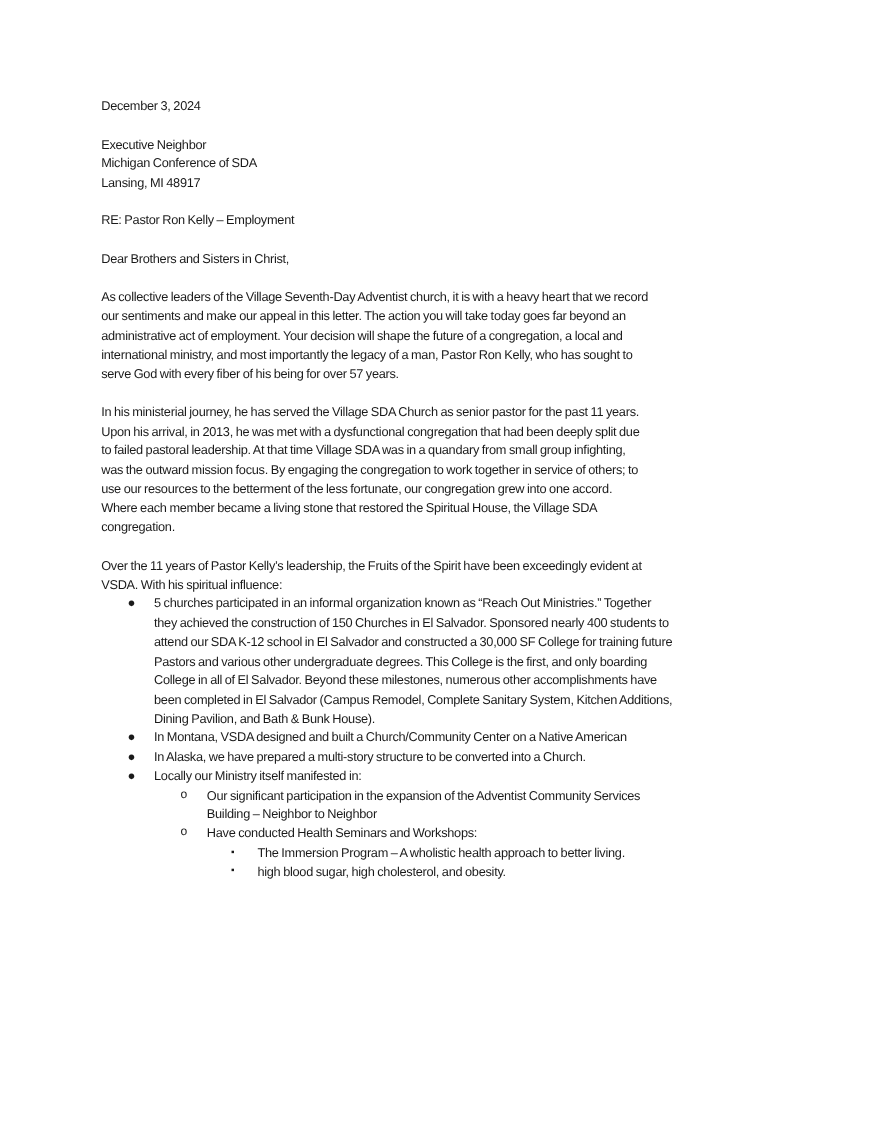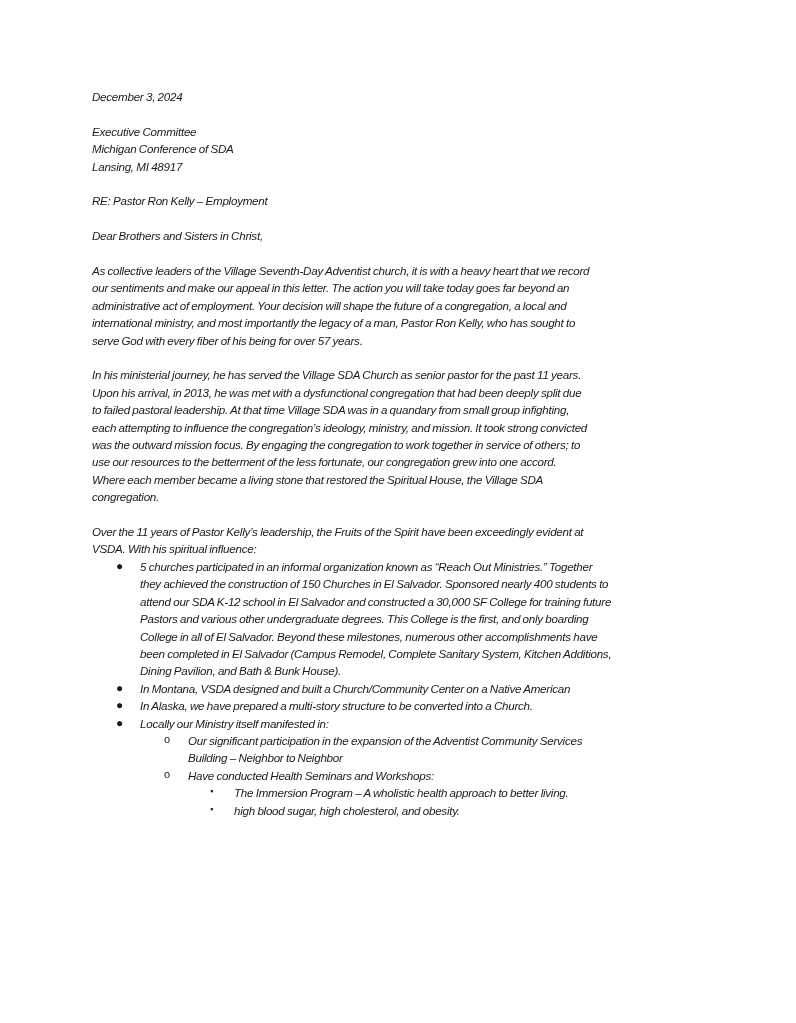--- a/index.html
+++ b/index.html
@@ -18,21 +18,21 @@
     .page {
       position: absolute;
       left: 92px;
       top: 88px;
       width: 640px;
       font-size: 11.6px;
       line-height: 17.4px;
       letter-spacing: -0.25px;
       word-spacing: -0.5px;
     }
-    .line { display: block; white-space: nowrap; font-style: italic; }
+    .line { display: block; white-space: nowrap; }
     .block { margin: 0; }
     .gap { height: 17.4px; }
     ul.l1 {
       list-style: none;
       margin: 0;
       padding: 0 0 0 48px;
     }
     ul.l1 > li {
       position: relative;
       margin: 0;
@@ -70,21 +70,21 @@
   </style>
 </head>
 <body>
 
 <div class="page">
 
   <span class="line">December 3, 2024</span>
   <div class="gap"></div>
 
   <div class="block">
-    <span class="line">Executive Committee</span>
+    <span class="line">Executive Neighbor</span>
     <span class="line">Michigan Conference of SDA</span>
     <span class="line">Lansing, MI 48917</span>
   </div>
   <div class="gap"></div>
 
   <span class="line">RE:  Pastor Ron Kelly – Employment</span>
   <div class="gap"></div>
 
   <span class="line">Dear Brothers and Sisters in Christ,</span>
   <div class="gap"></div>
@@ -95,21 +95,20 @@
     <span class="line">administrative act of employment. Your decision will shape the future of a congregation, a local and</span>
     <span class="line">international ministry, and most importantly the legacy of a man, Pastor Ron Kelly, who has sought to</span>
     <span class="line">serve God with every fiber of his being for over 57 years.</span>
   </div>
   <div class="gap"></div>
 
   <div class="block">
     <span class="line">In his ministerial journey, he has served the Village SDA Church as senior pastor for the past 11 years.</span>
     <span class="line">Upon his arrival, in 2013, he was met with a dysfunctional congregation that had been deeply split due</span>
     <span class="line">to failed pastoral leadership. At that time Village SDA was in a quandary from small group infighting,</span>
-    <span class="line">each attempting to influence the congregation’s ideology, ministry, and mission. It took strong convicted</span>
     <span class="line">was the outward mission focus. By engaging the congregation to work together in service of others; to</span>
     <span class="line">use our resources to the betterment of the less fortunate, our congregation grew into one accord.</span>
     <span class="line">Where each member became a living stone that restored the Spiritual House, the Village SDA</span>
     <span class="line">congregation.</span>
   </div>
   <div class="gap"></div>
 
   <div class="block">
     <span class="line">Over the 11 years of Pastor Kelly’s leadership, the Fruits of the Spirit have been exceedingly evident at</span>
     <span class="line">VSDA.  With his spiritual influence:</span>

